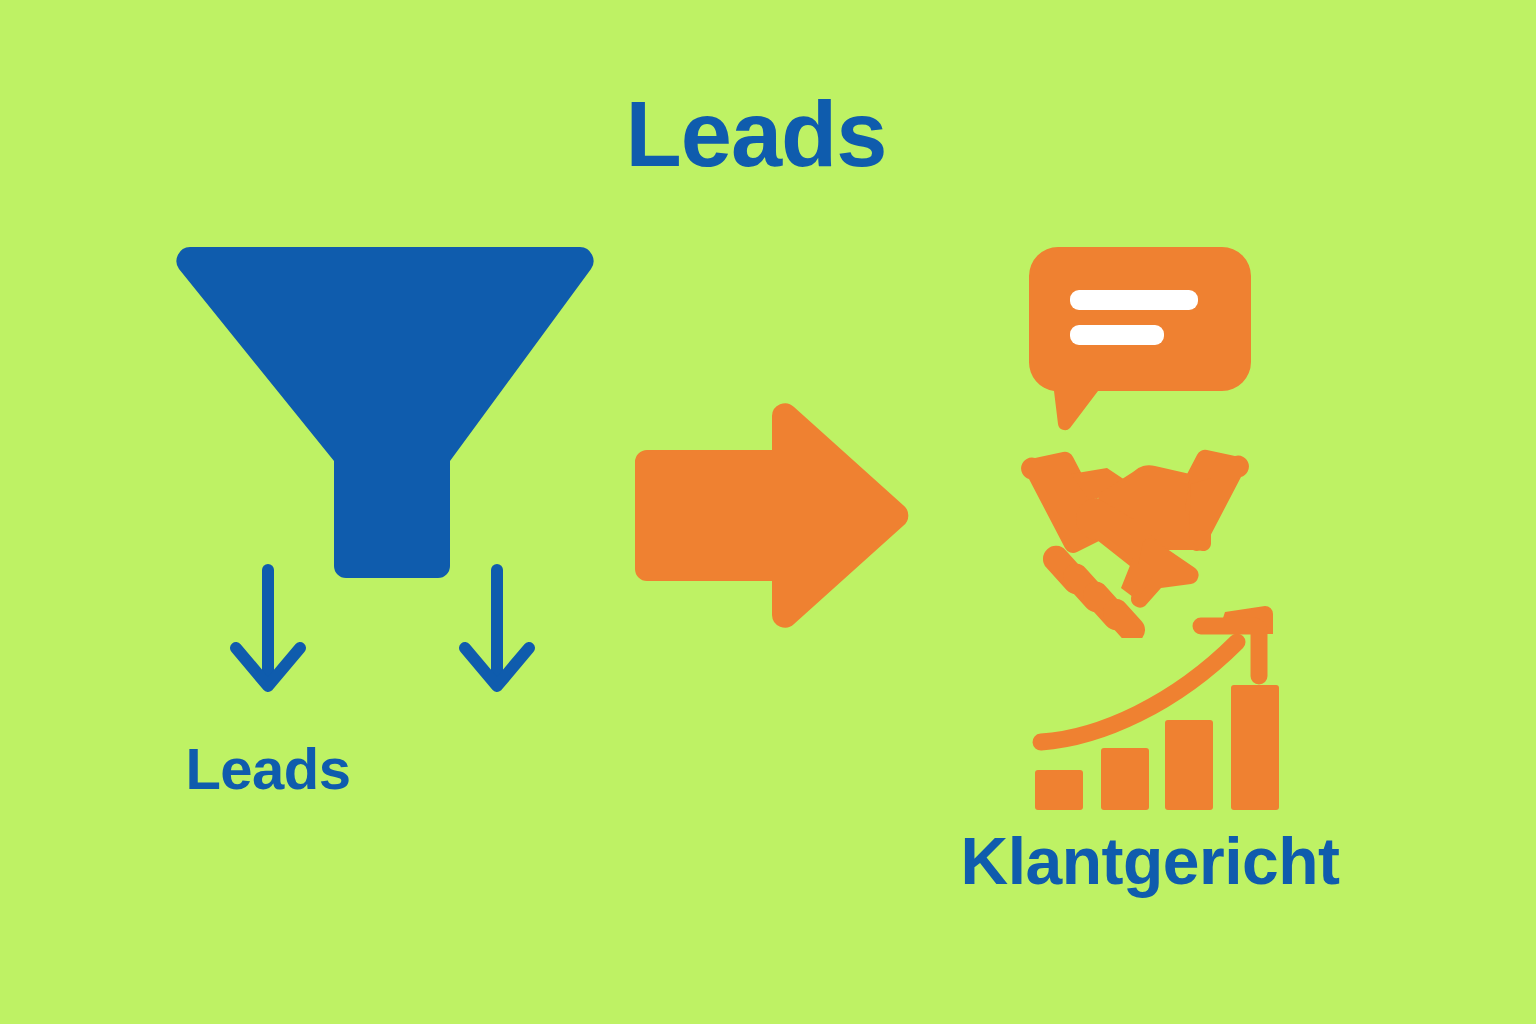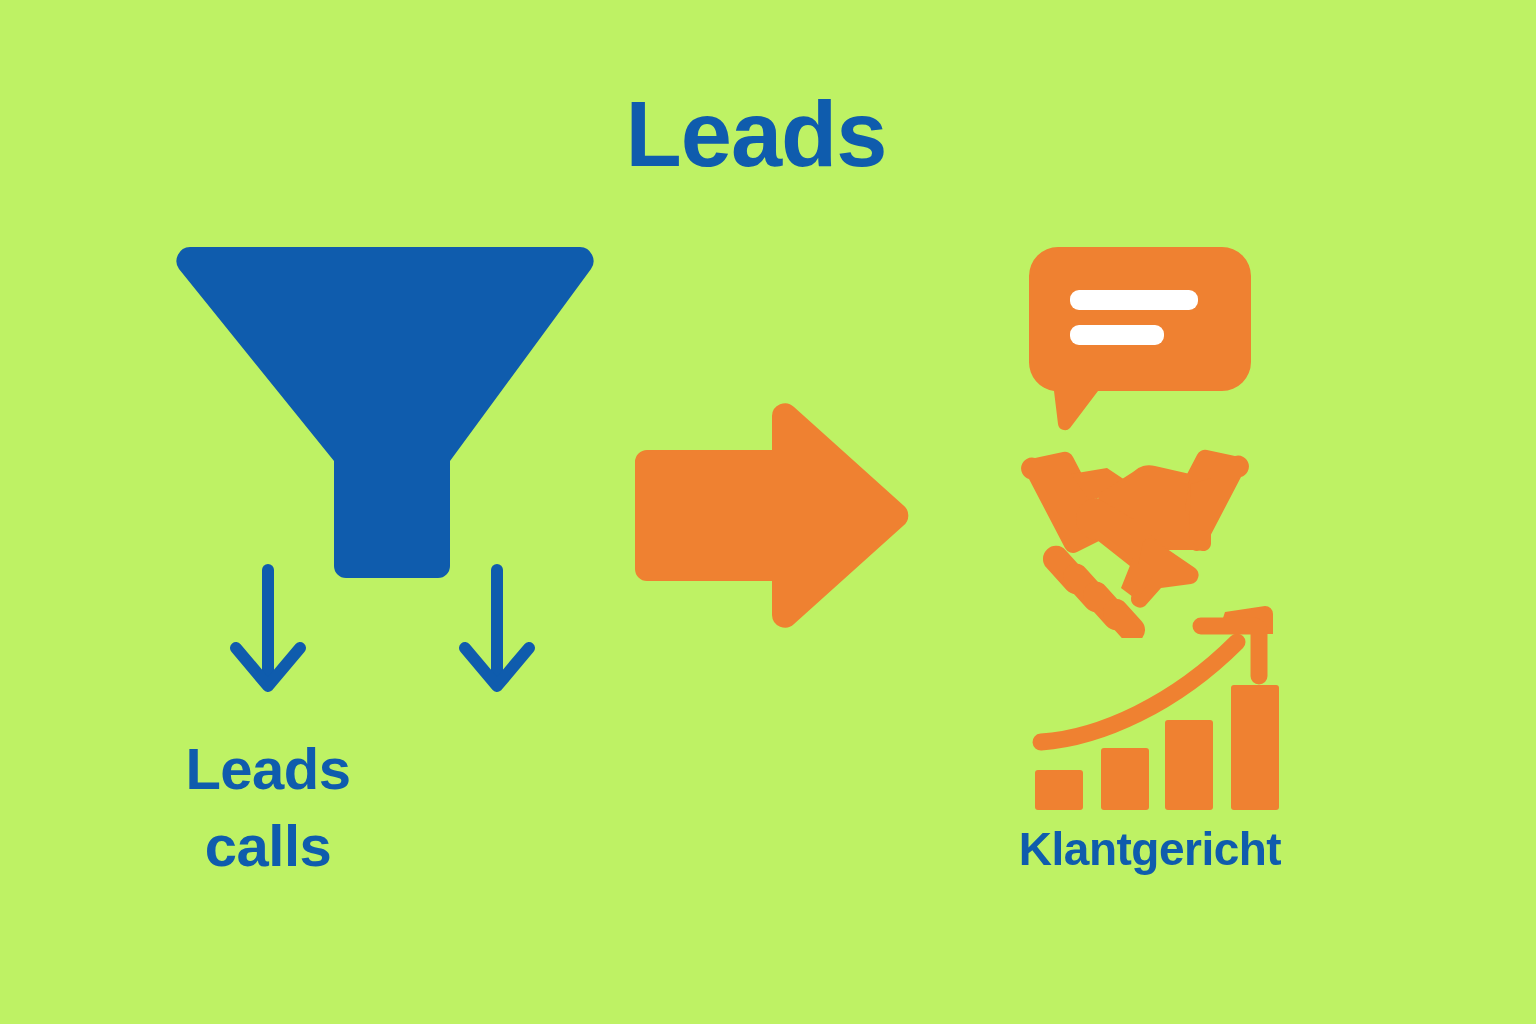--- a/index.html
+++ b/index.html
@@ -107,21 +107,21 @@
     width: 268px;
     height: 205px;
   }
   .label-klant {
     position: absolute;
     left: 850px;
     top: 822px;
     width: 600px;
     text-align: center;
     color: #0f5cad;
-    font-size: 46px;
+    font-size: 66px;
     font-weight: 600;
     letter-spacing: -0.5px;
     line-height: 1.2;
     white-space: nowrap;
   }
 </style>
 </head>
 <body>
 
 <div id="canvas">
@@ -159,21 +159,20 @@
     <svg width="80" height="140" viewBox="0 0 80 140" xmlns="http://www.w3.org/2000/svg">
       <g stroke="#0f5cad" stroke-width="12" stroke-linecap="round" stroke-linejoin="round" fill="none">
         <line x1="40" y1="10" x2="40" y2="122"></line>
         <polyline points="8,88 40,126 72,88"></polyline>
       </g>
     </svg>
   </div>
 
   <div class="label-blue label-cold">
     <div>Leads</div>
-    <div>calls</div>
   </div>
 
 
   <div class="big-arrow">
     <svg width="300" height="235" viewBox="0 0 300 235" xmlns="http://www.w3.org/2000/svg">
       <path d="M 15 64
                A 12 12 0 0 1 27 52
                L 152 52
                L 152 18
                A 13 13 0 0 1 174 9

